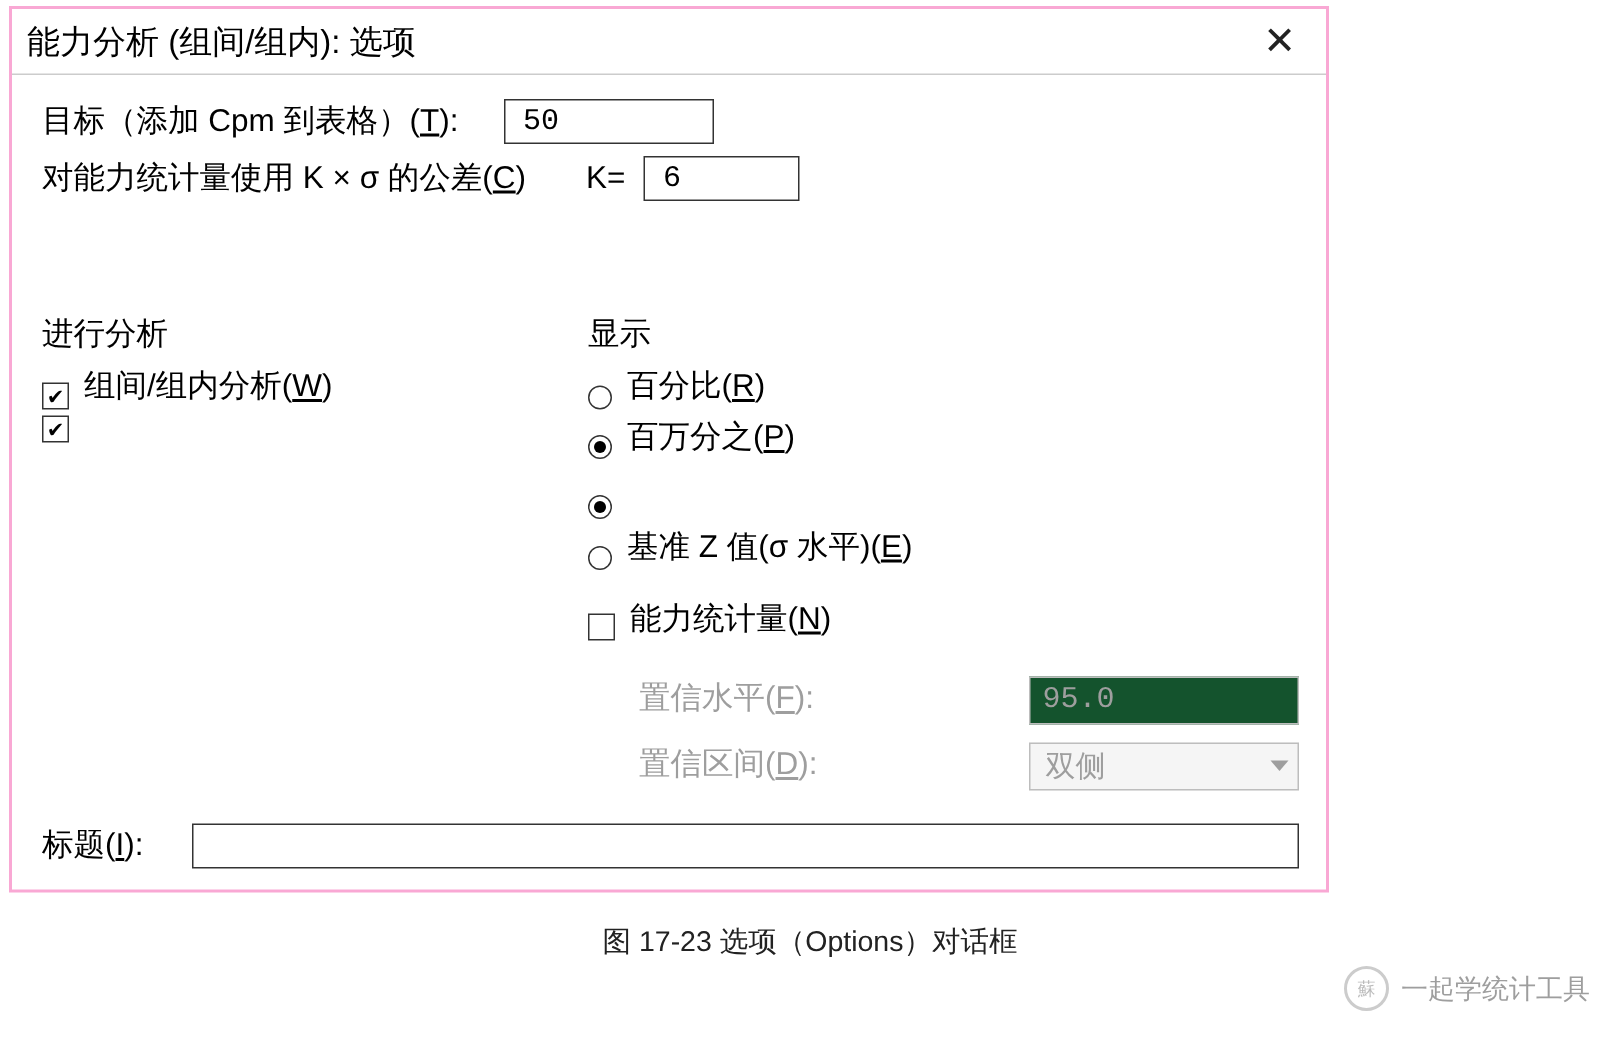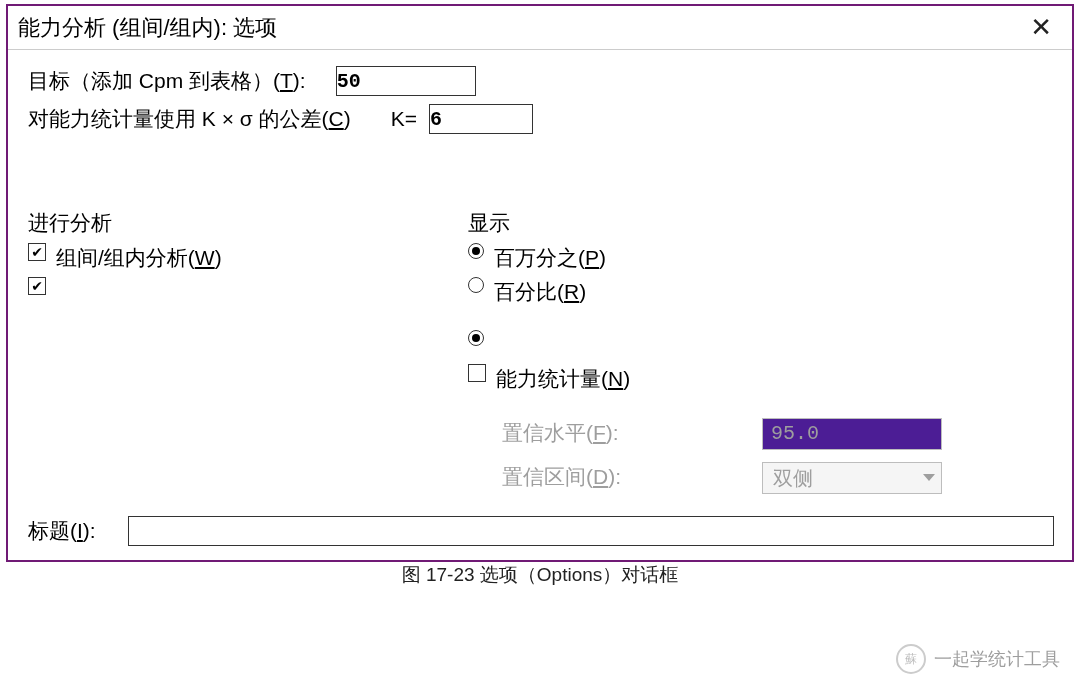--- a/index.html
+++ b/index.html
@@ -5,22 +5,22 @@
     * { box-sizing: border-box; margin: 0; padding: 0; }
     body {
       font-family: "SimSun", "宋体", sans-serif;
       font-size: 20px;
       background: #fff;
       width: 1080px;
       height: 692px;
       position: relative;
     }
     .window {
-      border: 2px solid #701a75;
-      width: 1068px;
+      border: 2px solid #f9a8d4;
+      width: 880px;
       margin: 4px 6px 0 6px;
       background: #fff;
     }
     .titlebar {
       display: flex;
       justify-content: space-between;
       align-items: center;
       padding: 6px 14px 6px 10px;
       border-bottom: 1px solid #ccc;
       font-size: 22px;
@@ -36,38 +36,37 @@
     .body {
       padding: 16px 18px 14px 20px;
       font-size: 21px;
       line-height: 1.4;
     }
     .row { display: flex; align-items: center; margin-bottom: 8px; }
     .input-box {
       border: 1px solid #333;
       background: #fff;
       height: 30px;
-      padding: 2px 0;
+      padding: 2px 12px;
       font-size: 20px;
       font-family: "Courier New", monospace;
-      font-weight: bold;
     }
     .input-target { width: 140px; margin-left: 30px; }
     .input-k { width: 104px; margin-left: 12px; }
 
     .columns {
       display: flex;
       margin-top: 26px;
     }
     .col-left { width: 440px; }
     .col-right { flex: 1; }
     .group-title { margin-bottom: 6px; font-size: 21px; margin-top: 48px; }
     .chk-row, .rad-row {
       display: flex;
-      align-items: flex-start;
+      align-items: flex-end;
       margin-bottom: 4px;
       font-size: 21px;
     }
     .chk-box {
       width: 18px; height: 18px;
       border: 1.5px solid #333;
       margin-right: 10px;
       display: inline-flex;
       align-items: center; justify-content: center;
       font-size: 14px; line-height: 1;
@@ -94,21 +93,21 @@
     .conf-grid {
       display: grid;
       grid-template-columns: 260px 180px;
       row-gap: 12px;
       margin-left: 34px;
       margin-top: 24px;
       color: #9e9e9e;
     }
     .conf-grid .dis-input {
       border: 1px solid #bdbdbd;
-      background: #4c1d95;
+      background: #14532d;
       color: #9e9e9e;
       height: 32px;
       padding: 2px 8px;
       font-family: "Courier New", monospace;
       font-size: 20px;
     }
     .conf-grid .dis-select {
       border: 1px solid #bdbdbd;
       background: #f5f5f5;
       color: #9e9e9e;
@@ -138,20 +137,21 @@
       margin-left: 8px;
       border: 1px solid #333;
       height: 30px;
       padding: 2px 6px;
       background: #fff;
     }
 
     .caption {
       text-align: center;
       font-size: 19px;
+      margin-top: 20px;
       font-family: "SimSun","宋体",sans-serif;
       color: #222;
     }
     .watermark {
       position: absolute;
       right: 20px;
       bottom: 18px;
       display: flex;
       align-items: center;
       gap: 8px;
@@ -206,36 +206,42 @@
         </div>
         <div class="chk-row">
           <span class="chk-box checked"></span>
         </div>
       </div>
 
       <div class="col-right">
         <div class="group-title">显示</div>
 
         <div class="rad-row">
+          <span class="radio-o"></span>
+          <span>
+            <span>百分比(</span><span class="ul">R</span><span>)</span>
+          </span>
+        </div>
+        <div class="rad-row">
           <span class="radio-o checked"></span>
           <span>
             <span>百万分之(</span><span class="ul">P</span><span>)</span>
           </span>
         </div>
+
+        <div class="spacer-v"></div>
+
+        <div class="rad-row">
+          <span class="radio-o checked"></span>
+        </div>
         <div class="rad-row">
           <span class="radio-o"></span>
           <span>
-            <span>百分比(</span><span class="ul">R</span><span>)</span>
-          </span>
-        </div>
-
-        <div class="spacer-v"></div>
-
-        <div class="rad-row">
-          <span class="radio-o checked"></span>
+            <span>基准 Z 值(σ 水平)(</span><span class="ul">E</span><span>)</span>
+          </span>
         </div>
 
         <div style="height:14px;"></div>
 
         <div class="chk-row">
           <span class="chk-box"></span>
           <span>
             <span>能力统计量(</span><span class="ul">N</span><span>)</span>
           </span>
         </div>

